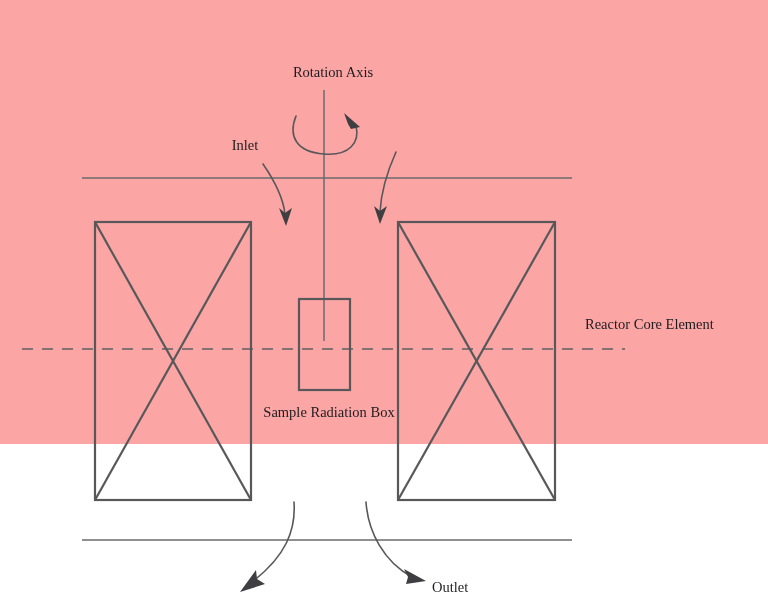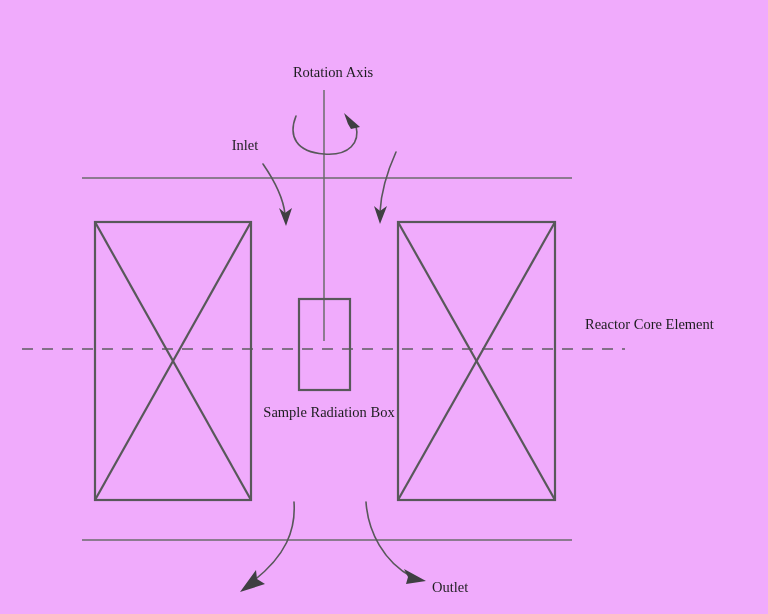--- a/index.html
+++ b/index.html
@@ -9,22 +9,22 @@
   }
   body {
     width: 768px;
     height: 614px;
     font-family: "Liberation Serif", "DejaVu Serif", serif;
     overflow: hidden;
   }
   #diagram-root {
     position: relative;
     width: 768px;
-    height: 614px;
-    background: #f0abfc;
+    height: 444px;
+    background: #fca5a5;
   }
   svg.diagram {
     display: block;
     width: 768px;
     height: 614px;
   }
   .stroke-main {
     stroke: #58585a;
     fill: none;
     stroke-width: 2.2;

